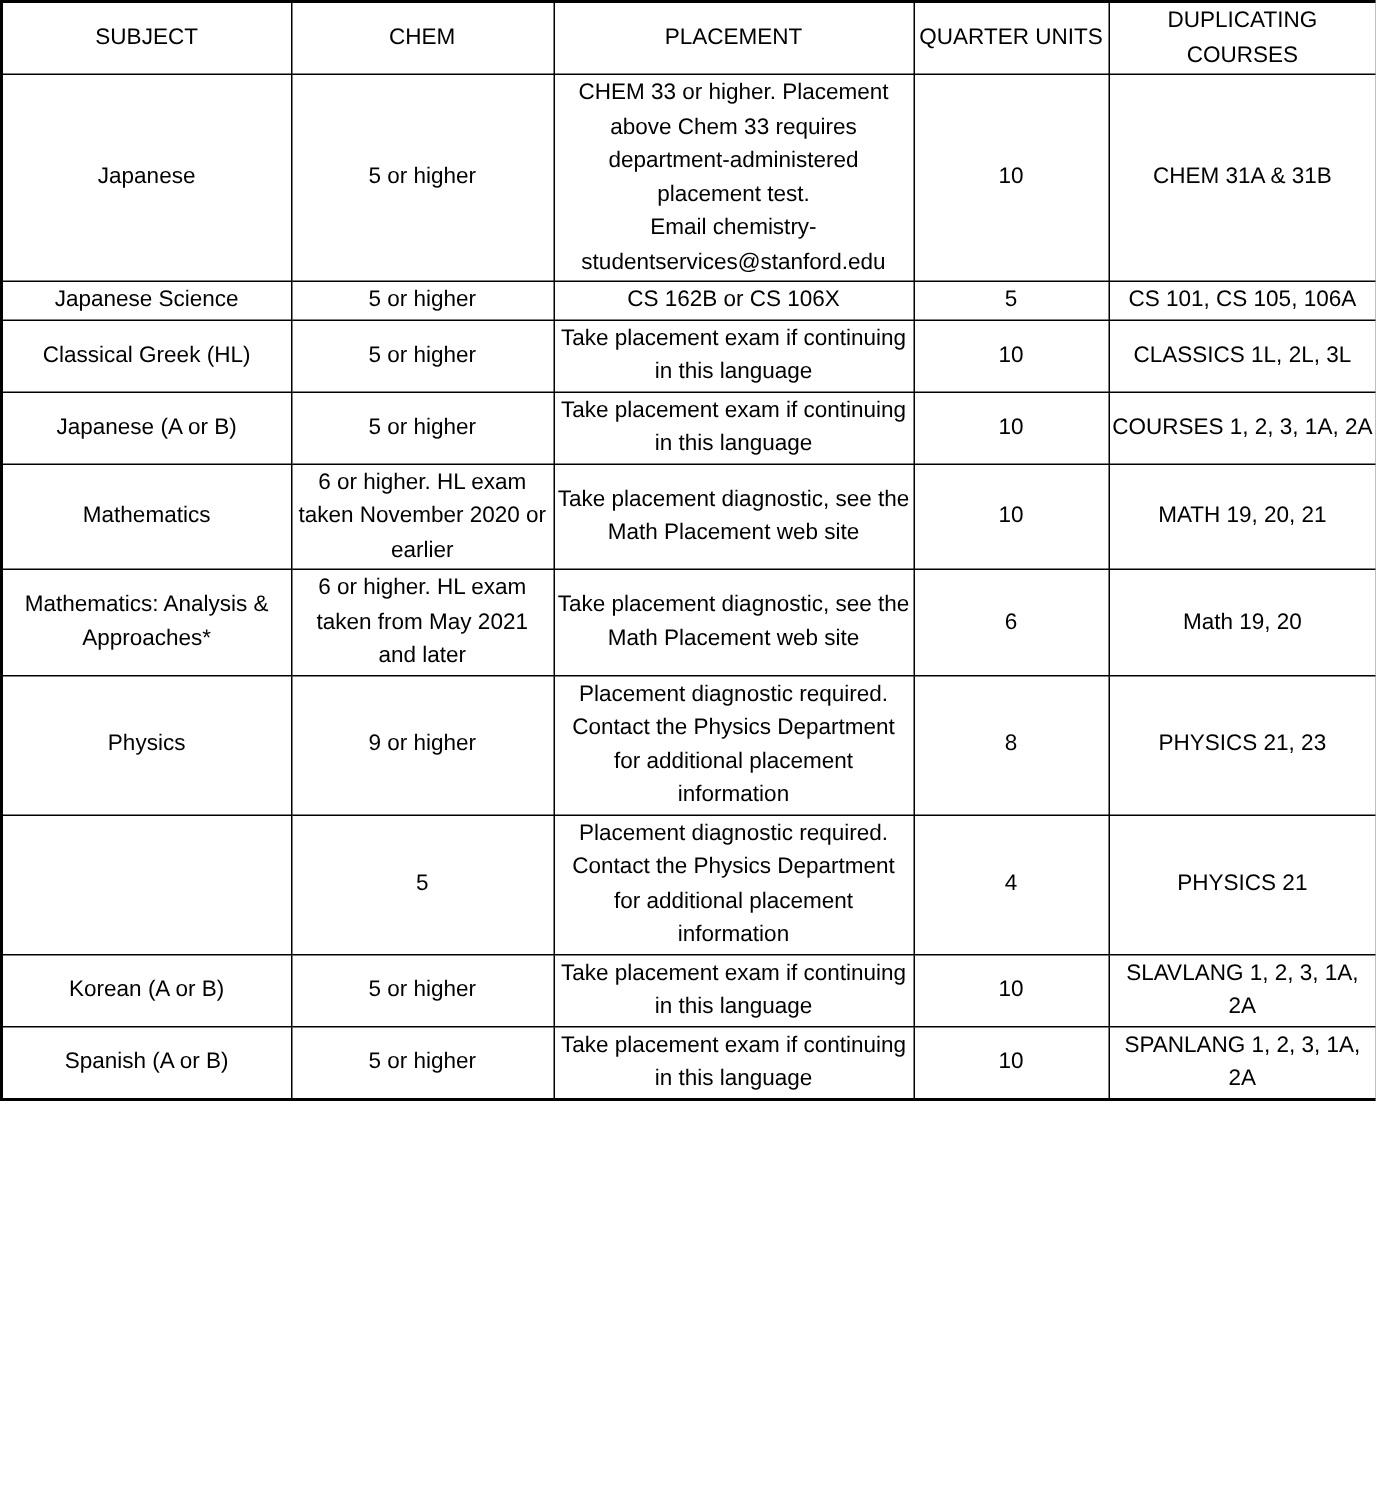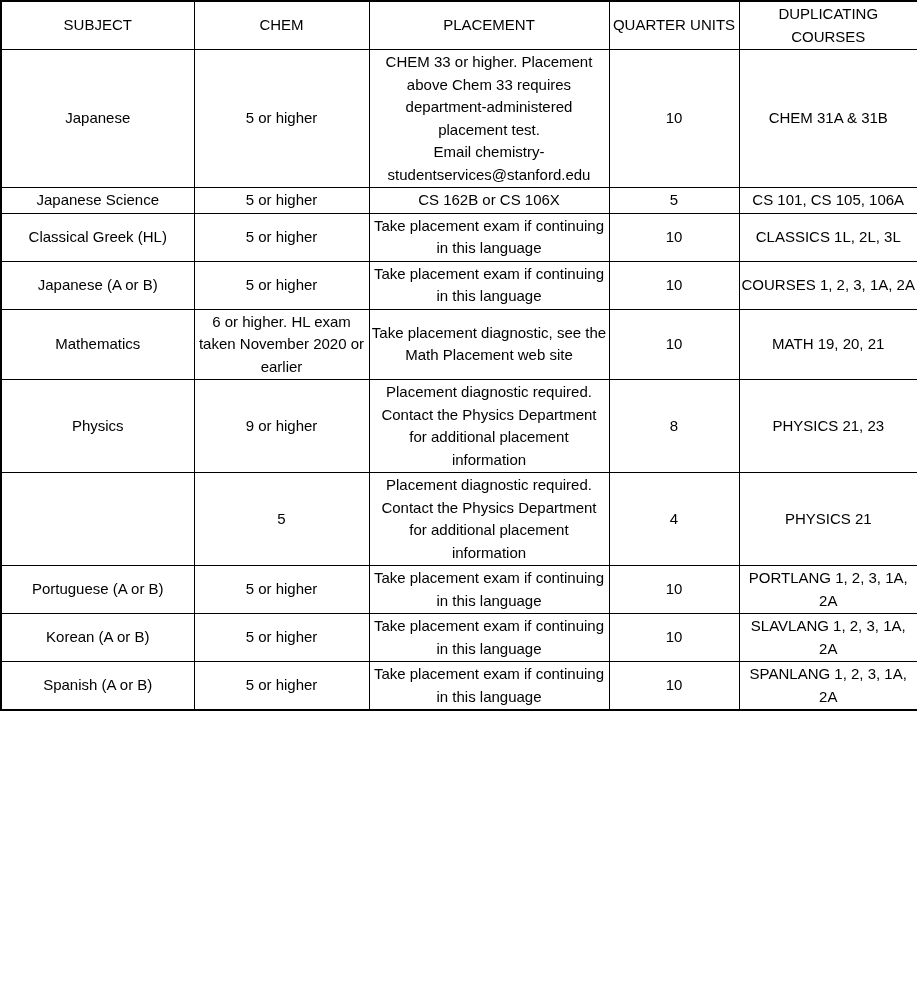--- a/index.html
+++ b/index.html
@@ -103,44 +103,44 @@
 
 
   <tr>
     <td class="subject-cell">Mathematics</td>
     <td class="score-cell">6 or higher. HL exam taken November 2020 or earlier</td>
     <td class="placement-cell">Take placement diagnostic, see the Math Placement web site</td>
     <td class="units-cell">10</td>
     <td class="courses-cell">MATH 19, 20, 21</td>
   </tr>
 
+  <tr>
+    <td class="subject-cell">Mathematics: Analysis &amp; Approaches*</td>
+    <td class="score-cell">6 or higher. HL exam taken from May 2021 and later</td>
+    <td class="placement-cell">Take placement diagnostic, see the Math Placement web site</td>
+    <td class="units-cell">6</td>
+    <td class="courses-cell">Math 19, 20</td>
+  </tr>
 
   <tr>
     <td class="subject-cell">Physics</td>
     <td class="score-cell">9 or higher</td>
     <td class="placement-cell">Placement diagnostic required. Contact the Physics Department for additional placement information</td>
     <td class="units-cell">8</td>
     <td class="courses-cell">PHYSICS 21, 23</td>
   </tr>
 
   <tr>
     <td class="subject-cell"></td>
     <td class="score-cell">5</td>
     <td class="placement-cell">Placement diagnostic required. Contact the Physics Department for additional placement information</td>
     <td class="units-cell">4</td>
     <td class="courses-cell">PHYSICS 21</td>
   </tr>
 
-  <tr>
-    <td class="subject-cell">Portuguese (A or B)</td>
-    <td class="score-cell">5 or higher</td>
-    <td class="placement-cell">Take placement exam if continuing in this language</td>
-    <td class="units-cell">10</td>
-    <td class="courses-cell">PORTLANG 1, 2, 3, 1A, 2A</td>
-  </tr>
 
   <tr>
     <td class="subject-cell">Korean (A or B)</td>
     <td class="score-cell">5 or higher</td>
     <td class="placement-cell">Take placement exam if continuing in this language</td>
     <td class="units-cell">10</td>
     <td class="courses-cell">SLAVLANG 1, 2, 3, 1A, 2A</td>
   </tr>
 
   <tr>

